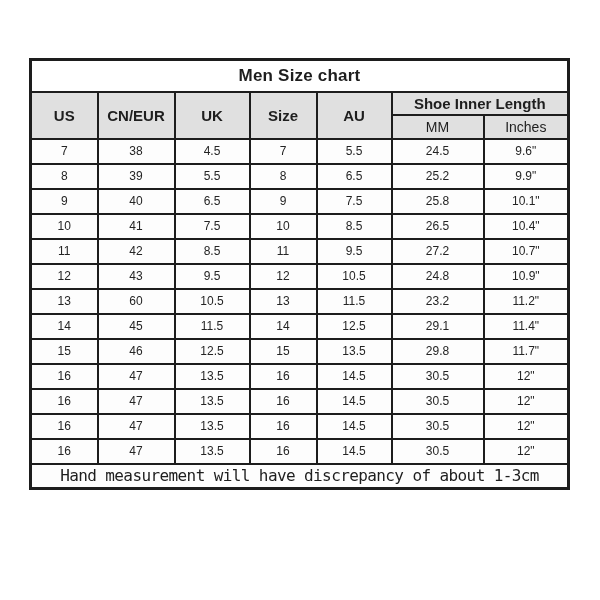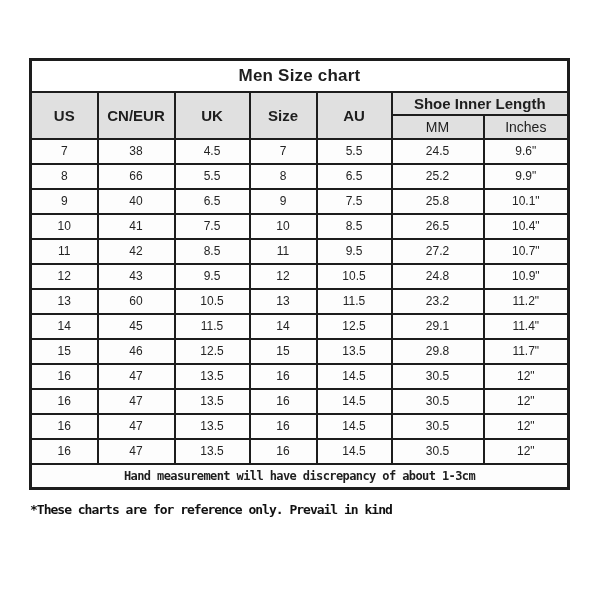--- a/index.html
+++ b/index.html
@@ -54,22 +54,22 @@
   }
   tbody tr{height:25px;}
   tbody td{
     font-size:12px;
     background:var(--cell-bg);
     color:#242424;
   }
   tr.footer-row{height:25px;}
   tr.footer-row td{
     font-family:"DejaVu Sans Mono", monospace;
-    font-weight:bold;
-    font-size:12px;
+    font-weight:normal;
+    font-size:16px;
     letter-spacing:-0.6px;
     background:var(--cell-bg);
   }
   .page-note{
     position:absolute;
     left:30px;
     top:502px;
     font-family:"DejaVu Sans Mono", monospace;
     font-weight:bold;
     font-size:13px;
@@ -114,21 +114,21 @@
           <td>7</td>
           <td>38</td>
           <td>4.5</td>
           <td>7</td>
           <td>5.5</td>
           <td>24.5</td>
           <td>9.6"</td>
         </tr>
         <tr>
           <td>8</td>
-          <td>66</td>
+          <td>39</td>
           <td>5.5</td>
           <td>8</td>
           <td>6.5</td>
           <td>25.2</td>
           <td>9.9"</td>
         </tr>
         <tr>
           <td>9</td>
           <td>40</td>
           <td>6.5</td>
@@ -228,15 +228,14 @@
           <td>12"</td>
         </tr>
       </tbody>
     <tfoot>
       <tr class="footer-row">
         <td colspan="7">Hand measurement will have discrepancy of about 1-3cm</td>
       </tr>
     </tfoot>
   </table>
 
-  <div class="page-note">*These charts are for reference only. Prevail in kind</div>
 
 </div>
 
 </body></html>

